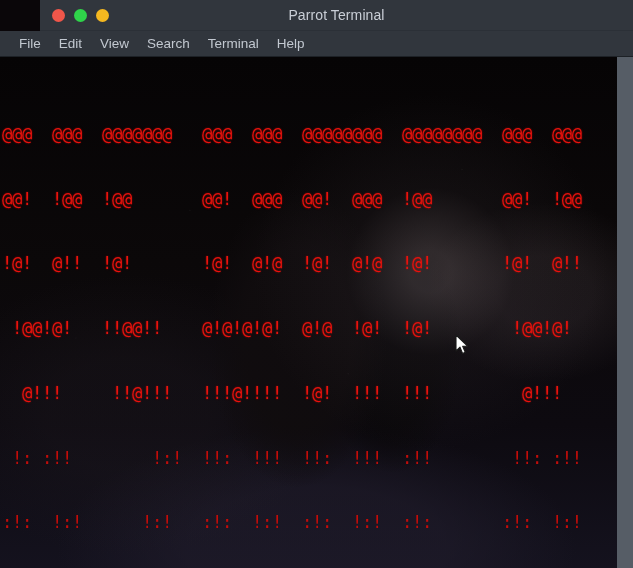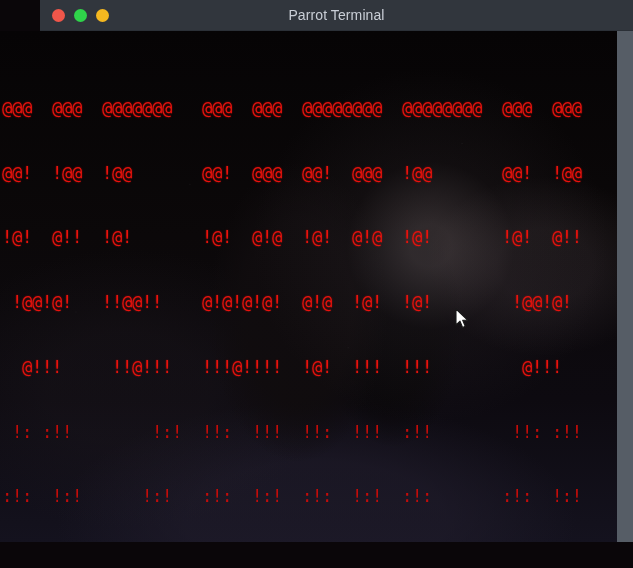--- a/index.html
+++ b/index.html
@@ -142,20 +142,28 @@
 
   <div class="titlebar">
     <div class="win-buttons">
       <span class="dot dot-close"></span>
       <span class="dot dot-min"></span>
       <span class="dot dot-max"></span>
     </div>
     <div class="window-title">Parrot Terminal</div>
   </div>
 
+  <div class="menubar">
+    <div class="menu-item">File</div>
+    <div class="menu-item">Edit</div>
+    <div class="menu-item">View</div>
+    <div class="menu-item">Search</div>
+    <div class="menu-item">Terminal</div>
+    <div class="menu-item">Help</div>
+  </div>
 
   <div class="term-wrap">
     <div class="term-bg"></div>
 
     <div class="term-content">
 
       <div class="row art-bright">@@@  @@@  @@@@@@@   @@@  @@@  @@@@@@@@  @@@@@@@@  @@@  @@@</div>
       <div class="row art-bright">@@!  !@@  !@@       @@!  @@@  @@!  @@@  !@@       @@!  !@@</div>
       <div class="row art-bright">!@!  @!!  !@!       !@!  @!@  !@!  @!@  !@!       !@!  @!!</div>
       <div class="row art-bright"> !@@!@!   !!@@!!    @!@!@!@!  @!@  !@!  !@!        !@@!@!</div>

